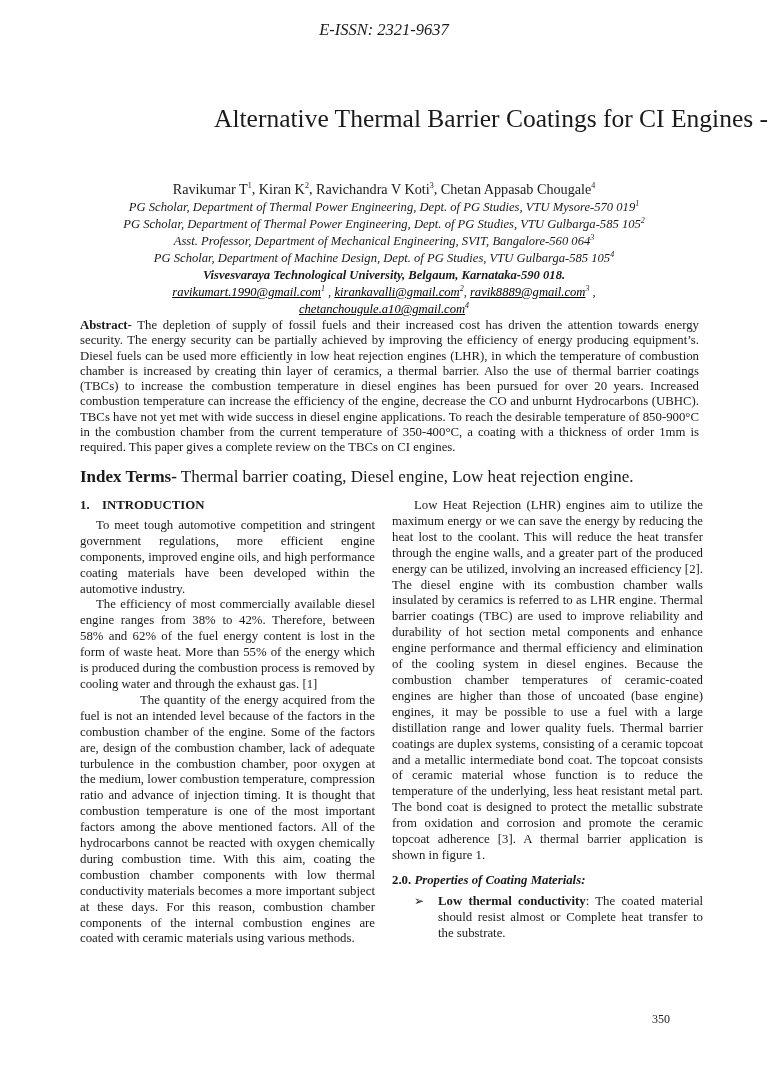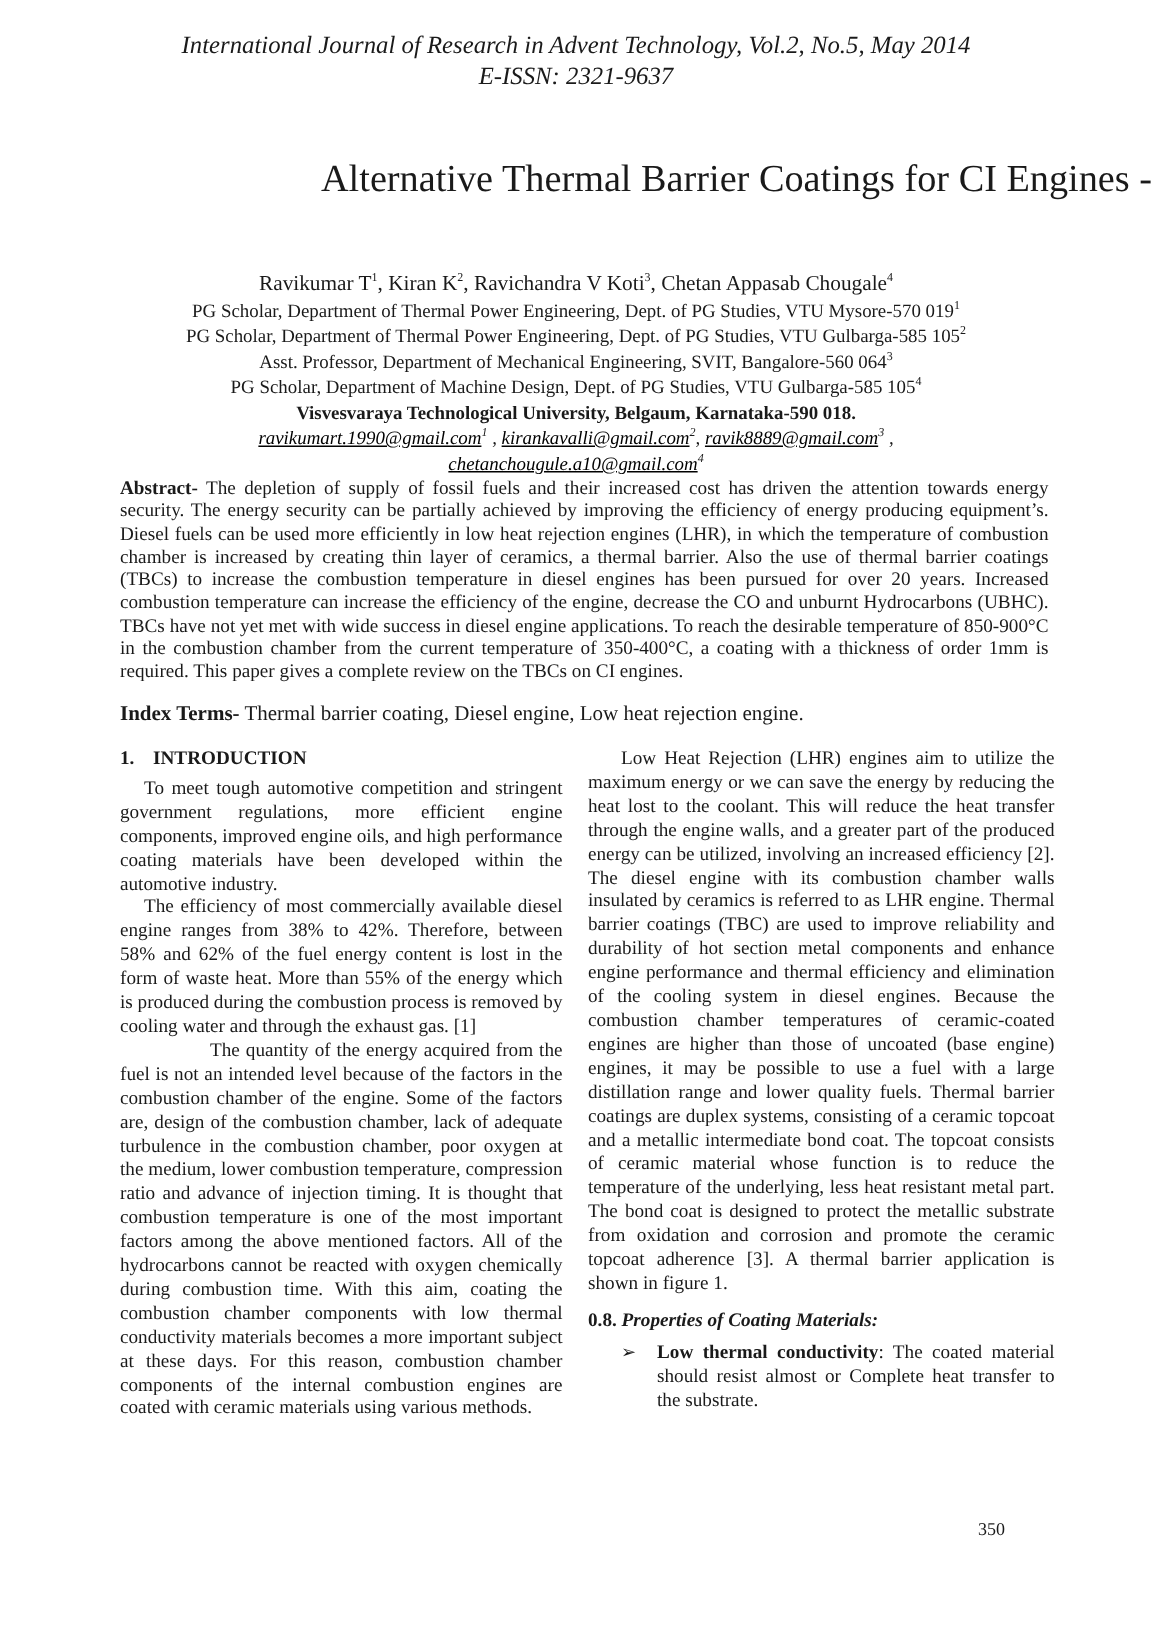--- a/index.html
+++ b/index.html
@@ -2,50 +2,49 @@
 <html><head>
   <meta charset="utf-8">
   <style>
     * { margin: 0; padding: 0; box-sizing: border-box; }
     html, body { width: 768px; height: 1087px; background: #ffffff; overflow: hidden; }
     body { font-family: "Liberation Serif", "DejaVu Serif", serif; color: #1a1a1a; position: relative; }
 
     .journal-header { position: absolute; top: 19px; left: 0; width: 768px; text-align: center; font-style: italic; font-size: 16.5px; line-height: 21px; }
     .title { position: absolute; top: 103px; left: 0; width: 768px; text-align: right; font-size: 25.5px; line-height: 32px; }
     .authors { position: absolute; top: 180px; left: 0; width: 768px; text-align: center; font-size: 14.2px; line-height: 19px; }
-    .affil { position: absolute; left: 0; width: 768px; text-align: center; font-size: 12.6px; line-height: 17.5px; }
+    .affil { position: absolute; left: 0; width: 768px; text-align: center; font-style: italic; font-size: 12.6px; line-height: 17.5px; }
     .affil.univ { font-weight: bold; }
     .emails { position: absolute; left: 0; width: 768px; text-align: center; font-style: italic; font-size: 12.6px; line-height: 17.5px; }
     .emails a { color: #000000; text-decoration: underline; }
     sup { font-size: 8px; vertical-align: super; line-height: 0; }
 
     .abstract { position: absolute; top: 318px; left: 80px; width: 619px; font-size: 12.8px; line-height: 15.3px; text-align: justify; }
     .abstract b, .index b { font-weight: bold; }
-    .index { position: absolute; top: 469px; left: 80px; width: 619px; font-size: 14px; line-height: 15.3px; }
+    .index { position: absolute; top: 469px; left: 80px; width: 619px; font-size: 17px; line-height: 15.3px; }
 
     .col { position: absolute; font-size: 12.8px; line-height: 15.9px; text-align: justify; }
     .col-left { top: 498px; left: 80px; width: 295px; }
     .col-right { top: 498px; left: 392px; width: 311px; }
     .section-heading { font-weight: bold; font-size: 12.8px; margin-bottom: 4px; }
     .section-heading .num { display: inline-block; width: 22px; }
     .para { text-indent: 16px; }
     .para.deep { text-indent: 60px; }
     .subsection { font-size: 12.8px; margin: 9px 0 5px 0; }
     .subsection i { font-weight: bold; }
     .para.big { font-size: 14px; line-height: 17px; text-indent: 22px; }
     .bullet { display: flex; margin-left: 22px; }
     .bullet .marker { width: 24px; flex: none; font-size: 12px; }
     .bullet .btext { flex: 1; }
     .page-num { position: absolute; top: 1012px; left: 652px; font-size: 12px; }
   </style>
 </head>
 <body>
 
 <div class="journal-header">
-  <div>International Journal of Research in Advent Technology, Vol.2, No.5, May 2014</div>
   <div>E-ISSN: 2321-9637</div>
 </div>
 
 <div class="title">
   <div>Alternative Thermal Barrier Coatings for CI Engines -</div>
 </div>
 
 <div class="authors">
   <span>Ravikumar T</span><sup>1</sup><span>, </span>
   <span>Kiran K</span><sup>2</sup><span>, </span>
@@ -81,21 +80,21 @@
     <span class="num">1.</span><span>INTRODUCTION</span>
   </div>
   <p class="para">To meet tough automotive competition and stringent government regulations, more efficient engine components, improved engine oils, and high performance coating materials have been developed within the automotive industry.</p>
   <p class="para">The efficiency of most commercially available diesel engine ranges from 38% to 42%. Therefore, between 58% and 62% of the fuel energy content is lost in the form of waste heat. More than 55% of the energy which is produced during the combustion process is removed by cooling water and through the exhaust gas. [1]</p>
   <p class="para deep">The quantity of the energy acquired from the fuel is not an intended level because of the factors in the combustion chamber of the engine. Some of the factors are, design of the combustion chamber, lack of adequate turbulence in the combustion chamber, poor oxygen at the medium, lower combustion temperature, compression ratio and advance of injection timing. It is thought that combustion temperature is one of the most important factors among the above mentioned factors. All of the hydrocarbons cannot be reacted with oxygen chemically during combustion time. With this aim, coating the combustion chamber components with low thermal conductivity materials becomes a more important subject at these days. For this reason, combustion chamber components of the internal combustion engines are coated with ceramic materials using various methods.</p>
 </div>
 
 <div class="col col-right">
   <p class="para" style="text-indent:22px;">Low Heat Rejection (LHR) engines aim to utilize the maximum energy or we can save the energy by reducing the heat lost to the coolant. This will reduce the heat transfer through the engine walls, and a greater part of the produced energy can be utilized, involving an increased efficiency [2]. The diesel engine with its combustion chamber walls insulated by ceramics is referred to as LHR engine. Thermal barrier coatings (TBC) are used to improve reliability and durability of hot section metal components and enhance engine performance and thermal efficiency and elimination of the cooling system in diesel engines. Because the combustion chamber temperatures of ceramic-coated engines are higher than those of uncoated (base engine) engines, it may be possible to use a fuel with a large distillation range and lower quality fuels. Thermal barrier coatings are duplex systems, consisting of a ceramic topcoat and a metallic intermediate bond coat. The topcoat consists of ceramic material whose function is to reduce the temperature of the underlying, less heat resistant metal part. The bond coat is designed to protect the metallic substrate from oxidation and corrosion and promote the ceramic topcoat adherence [3]. A thermal barrier application is shown in figure 1.</p>
   <div class="subsection">
-    <b>0.8.</b>
+    <b>2.0.</b>
     <i>Properties of Coating Materials:</i>
   </div>
   <div class="bullet">
     <span class="marker">➢</span>
     <span class="btext"><b>Low thermal conductivity</b><span>: The coated material should resist almost or Complete heat transfer to the substrate.</span></span>
   </div>
 </div>
 
 <div class="page-num">350</div>
 

